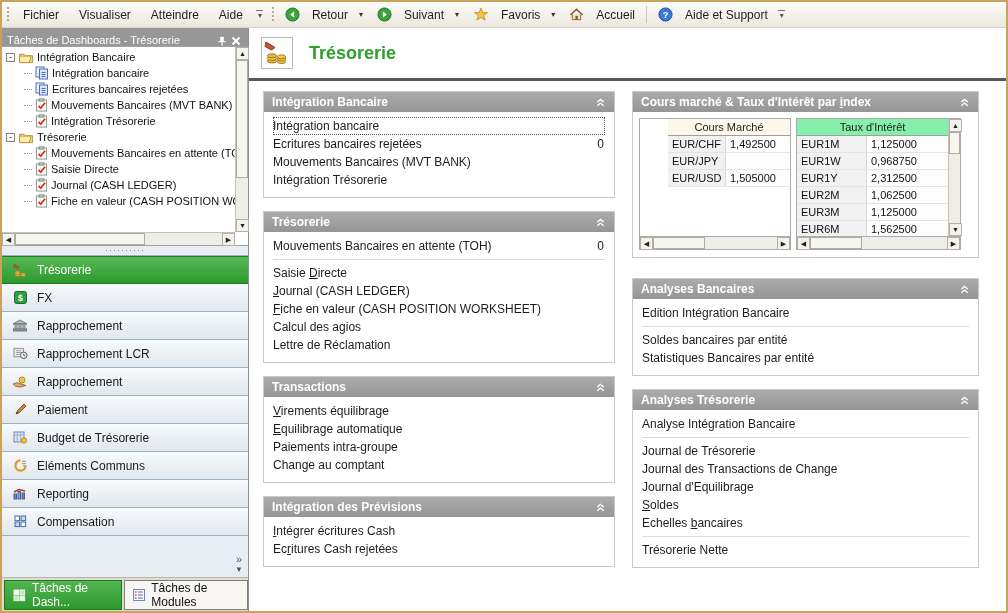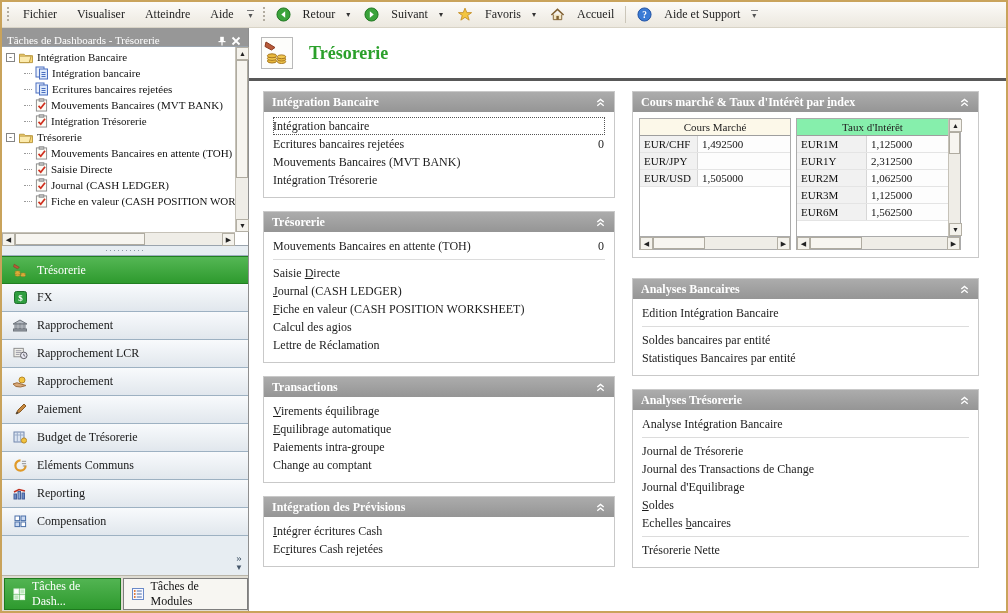--- a/index.html
+++ b/index.html
@@ -1,20 +1,20 @@
 <!DOCTYPE html>
 <html><head>
 <meta charset="utf-8">
 <style>
   html,body{margin:0;padding:0;width:1008px;height:613px;overflow:hidden;background:#fff;
     font-family:"Liberation Sans",sans-serif;}
   *{box-sizing:border-box;}
   u{text-underline-offset:1px;}
 
-  .window{width:1008px;height:613px;border:2px solid #C9A35B;display:flex;flex-direction:column;background:#fff;font-family:Liberation Serif, serif;}
+  .window{width:1008px;height:613px;border:2px solid #C9A35B;display:flex;flex-direction:column;background:#fff;}
 
   
   .topbar{flex:0 0 26px;background:linear-gradient(#FCFBF8,#ECE8DF);border-bottom:1px solid #D8D3C6;
     display:flex;align-items:stretch;}
   .grip{width:4px;margin:4px 3px 4px 4px;background-image:radial-gradient(circle,#B2ACA0 1px,transparent 1.2px);
     background-size:4px 4px;}
   .menu-item{padding:0 10px;font-size:12px;color:#1E1E1E;display:flex;align-items:center;cursor:default;}
   .tb-btn{display:flex;align-items:center;gap:12px;padding:0 7px;font-size:12px;color:#1E1E1E;}
   .caret{font-size:8px;color:#333;margin-left:-1px;}
   .tb-sep{width:1px;background:#CBC6B9;margin:4px 4px;}
@@ -85,21 +85,21 @@
   .task-row{display:flex;align-items:center;height:18px;font-size:12px;color:#1C1C1C;}
   .task-row.focused{outline:1px dotted #555;outline-offset:-1px;}
   .task-label{flex:1;white-space:nowrap;overflow:hidden;}
   .task-count{padding-right:1px;}
 
   
   .market-body{padding:6px 6px 7px;display:flex;gap:5px;align-items:flex-start;}
   .mt-col{display:flex;flex-direction:column;}
   .mt-row-flex{display:flex;}
   .mt-box{border:1px solid #ABABAB;background:#fff;height:119px;overflow:hidden;}
-  .mt-box.leftbox{width:152px;}
+  .mt-box.leftbox{width:152px;padding-left:28px;}
   .mt-box.rightbox{width:152px;border-right:none;}
   .mt-header{height:17px;display:flex;align-items:center;justify-content:center;font-size:11px;color:#222;
     border-bottom:1px solid #9E9E9E;}
   .mt-header.cream{background:#FCF8E9;}
   .mt-header.blue{background:#86efac;}
   .mt-row{display:flex;height:17px;border-bottom:1px solid #E4E4E4;font-size:11px;color:#111;align-items:stretch;}
   .mt-c1{background:#F1F1F1;border-right:1px solid #D7D7D7;padding-left:4px;display:flex;align-items:center;}
   .leftbox .mt-c1{width:58px;}
   .rightbox .mt-c1{width:70px;}
   .mt-c2{flex:1;padding-left:4px;display:flex;align-items:center;background:#FDFDFD;}
@@ -616,20 +616,24 @@
                 </div>
                 <div class="mt-col">
                   <div class="mt-row-flex">
                     <div class="mt-box rightbox">
                       <div class="mt-header blue">Taux d'Intérêt</div>
                       <div class="mt-row">
                         <span class="mt-c1">EUR1M</span>
                         <span class="mt-c2">1,125000</span>
                       </div>
                       <div class="mt-row">
+                        <span class="mt-c1">EUR1W</span>
+                        <span class="mt-c2">0,968750</span>
+                      </div>
+                      <div class="mt-row">
                         <span class="mt-c1">EUR1Y</span>
                         <span class="mt-c2">2,312500</span>
                       </div>
                       <div class="mt-row">
                         <span class="mt-c1">EUR2M</span>
                         <span class="mt-c2">1,062500</span>
                       </div>
                       <div class="mt-row">
                         <span class="mt-c1">EUR3M</span>
                         <span class="mt-c2">1,125000</span>

